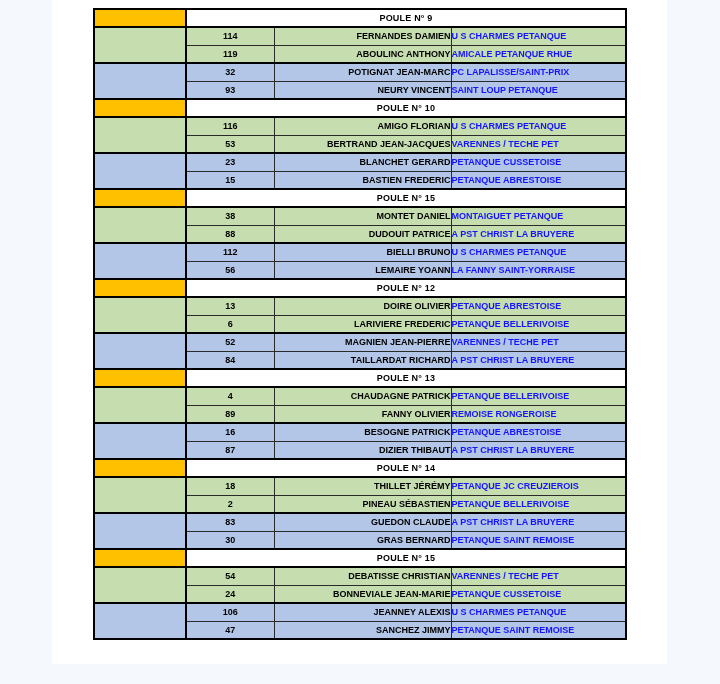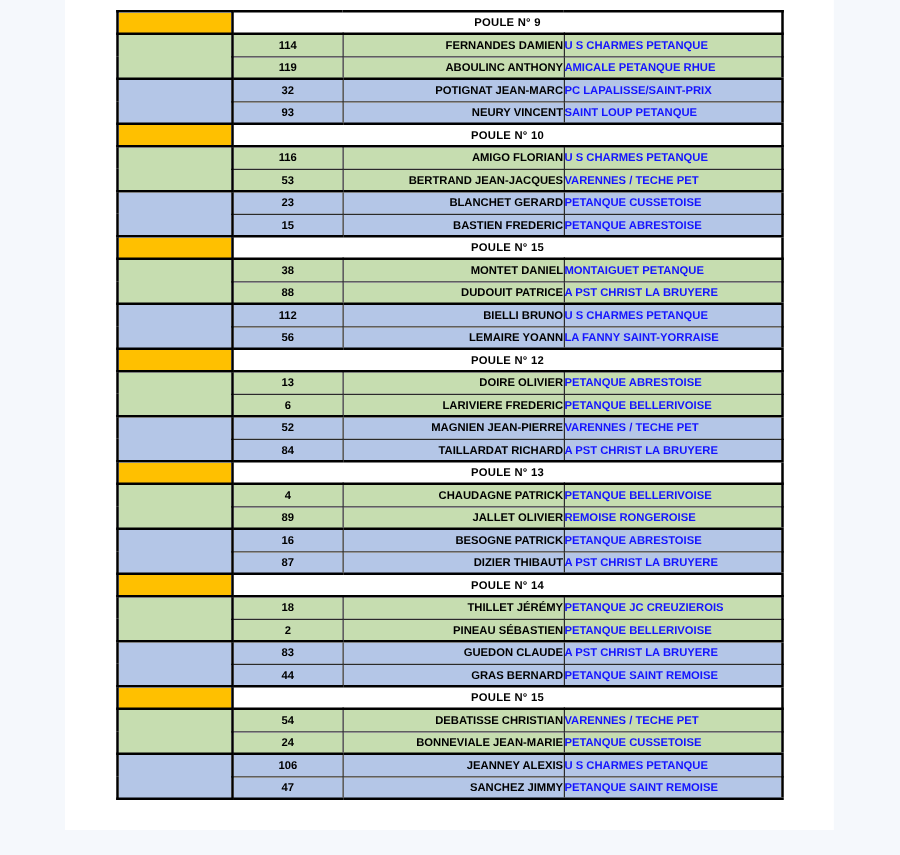--- a/index.html
+++ b/index.html
@@ -217,21 +217,21 @@
       <td class="pool-title" colspan="3">POULE N° 13</td>
     </tr>
     <tr class="player-row group-a first-of-group">
       <td class="swatch green" rowspan="2"></td>
       <td class="num data-cell">4</td>
       <td class="pname data-cell">CHAUDAGNE PATRICK</td>
       <td class="club data-cell">PETANQUE BELLERIVOISE</td>
     </tr>
     <tr class="player-row group-a last-of-group">
       <td class="num data-cell">89</td>
-      <td class="pname data-cell">JALLET OLIVIER</td>
+      <td class="pname data-cell">FANNY OLIVIER</td>
       <td class="club data-cell">REMOISE RONGEROISE</td>
     </tr>
     <tr class="player-row group-b first-of-group">
       <td class="swatch blue" rowspan="2"></td>
       <td class="num data-cell">16</td>
       <td class="pname data-cell">BESOGNE PATRICK</td>
       <td class="club data-cell">PETANQUE ABRESTOISE</td>
     </tr>
     <tr class="player-row group-b last-of-group">
       <td class="num data-cell">87</td>
@@ -256,21 +256,21 @@
       <td class="pname data-cell">PINEAU SÉBASTIEN</td>
       <td class="club data-cell">PETANQUE BELLERIVOISE</td>
     </tr>
     <tr class="player-row group-b first-of-group">
       <td class="swatch blue" rowspan="2"></td>
       <td class="num data-cell">83</td>
       <td class="pname data-cell">GUEDON CLAUDE</td>
       <td class="club data-cell">A PST CHRIST LA BRUYERE</td>
     </tr>
     <tr class="player-row group-b last-of-group">
-      <td class="num data-cell">44</td>
+      <td class="num data-cell">30</td>
       <td class="pname data-cell">GRAS BERNARD</td>
       <td class="club data-cell">PETANQUE SAINT REMOISE</td>
     </tr>
   </tbody>
 
   <tbody class="pool-block">
     <tr class="title-row">
       <td class="swatch orange"></td>
       <td class="pool-title" colspan="3">POULE N° 15</td>
     </tr>

